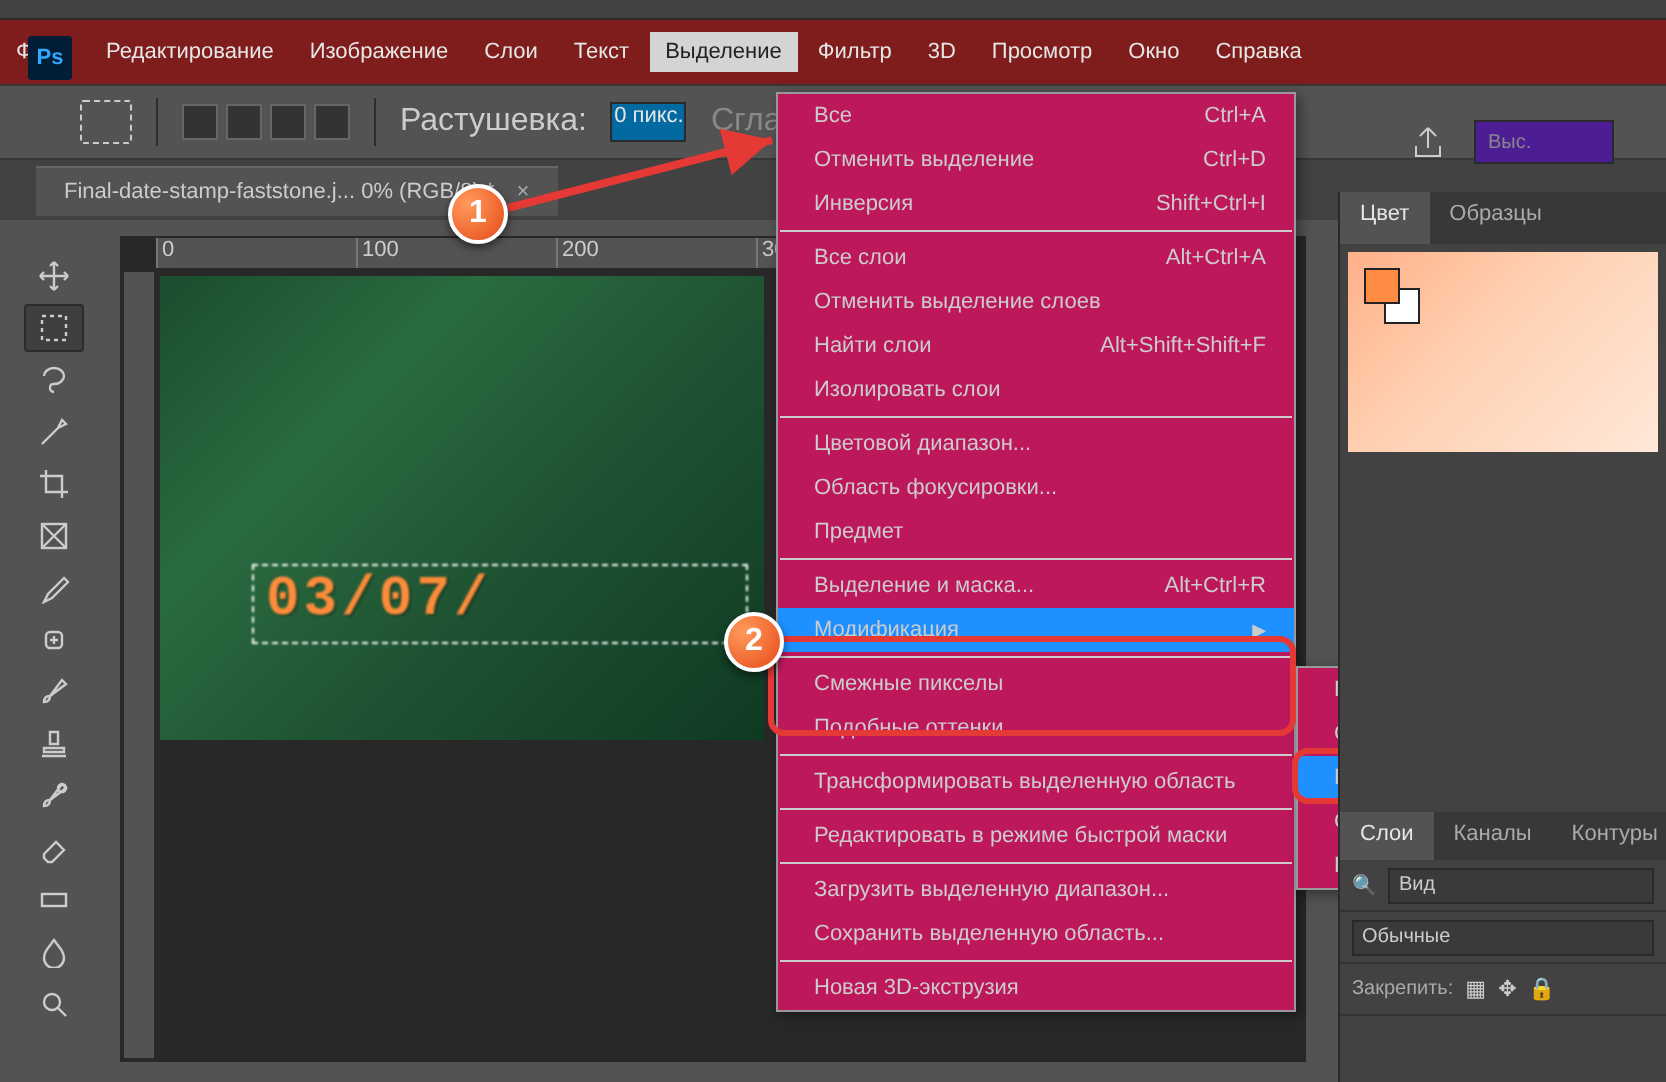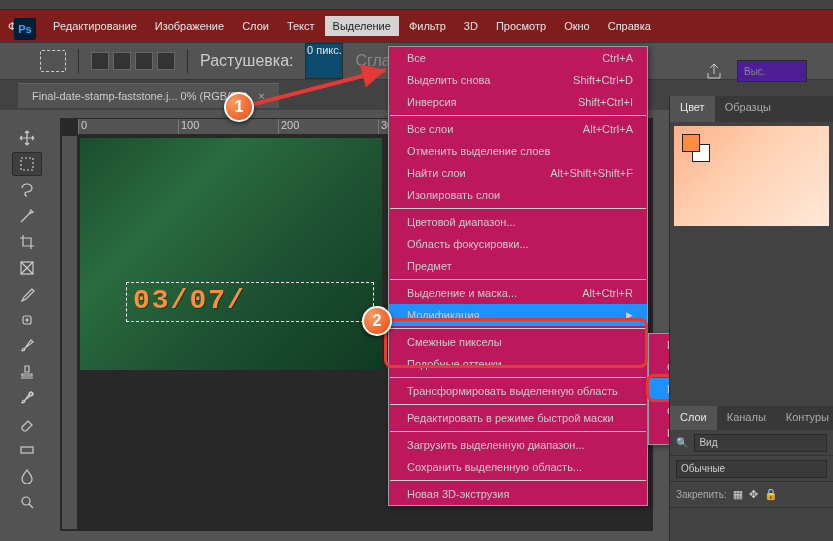--- a/index.html
+++ b/index.html
@@ -8,21 +8,21 @@
 .ps-logo{position:absolute;left:14px;top:18px;width:22px;height:22px;background:#001e36;display:flex;align-items:center;justify-content:center;font-weight:bold;color:#31a8ff;font-size:11px;border-radius:2px}
 .menubar{display:flex;align-items:center;height:32px;background:#7f1d1d;gap:2px}
 .menubar span{padding:4px 8px;color:#e6e6e6;cursor:default}
 .menubar span.active{background:#d4d4d4;color:#222}
 .optbar{display:flex;align-items:center;height:38px;background:#535353;border-top:1px solid #383838;border-bottom:1px solid #383838;padding-left:40px;gap:12px}
 .sel-icon{width:26px;height:22px;border:1px dashed #ccc;border-radius:2px}
 .opt-sep{width:1px;height:24px;background:#2e2e2e}
 .swatch{width:18px;height:18px;background:#333;border:1px solid #666}
 .swatches-group{display:flex;gap:4px}
 .opt-label{color:#ccc;font-size:16px}
-.opt-input{width:38px;height:36px;background:#0c4a6e;border:1px solid #2a2a2a;color:#e6e6e6;text-align:center}
+.opt-input{width:38px;height:20px;background:#0369a1;border:1px solid #2a2a2a;color:#e6e6e6;text-align:center}
 .tabbar{height:30px;background:#424242;display:flex;align-items:center;padding-left:18px}
 .doctab{background:#535353;color:#e6e6e6;padding:6px 14px;border-top:1px solid #666;font-size:11px}
 .doctab span.close{margin-left:8px;color:#aaa}
 .toolbar{position:absolute;left:10px;top:122px;width:34px;background:#535353;display:flex;flex-direction:column;gap:2px;padding:4px 2px}
 .tool{width:30px;height:24px;display:flex;align-items:center;justify-content:center;border-radius:2px}
 .tool.active{background:#3f3f3f;border:1px solid #2a2a2a}
 .tool svg{width:16px;height:16px;stroke:#ccc;fill:none;stroke-width:1.2}
 .canvas-area{position:absolute;left:60px;top:118px;right:180px;bottom:10px;background:#282828}
 .ruler-h{position:absolute;left:78px;top:119px;right:200px;height:16px;background:#535353;border-bottom:1px solid #2a2a2a;display:flex;font-size:9px;color:#aaa}
 .ruler-h span{width:100px;border-left:1px solid #777;padding-left:2px}
@@ -213,23 +213,23 @@
       </defs>
       <path d="M8 40 L140 6" stroke="#e53935" stroke-width="4" marker-end="url(#ah)"></path>
     </svg>
 </div>
 
 <div class="dd dd-main">
   <div class="dd-row">
       <span>Все</span>
       <span>Ctrl+A</span>
     </div>
-  <div class="dd-row disabled">
-      <span>Выделить снова</span>
-      <span>Shift+Ctrl+D</span>
+  <div class="dd-row">
+      <span>Отменить выделение</span>
+      <span>Ctrl+D</span>
     </div>
   <div class="dd-row">
       <span>Инверсия</span>
       <span>Shift+Ctrl+I</span>
     </div>
   <div class="dd-sep"></div>
   <div class="dd-row">
       <span>Все слои</span>
       <span>Alt+Ctrl+A</span>
     </div>

